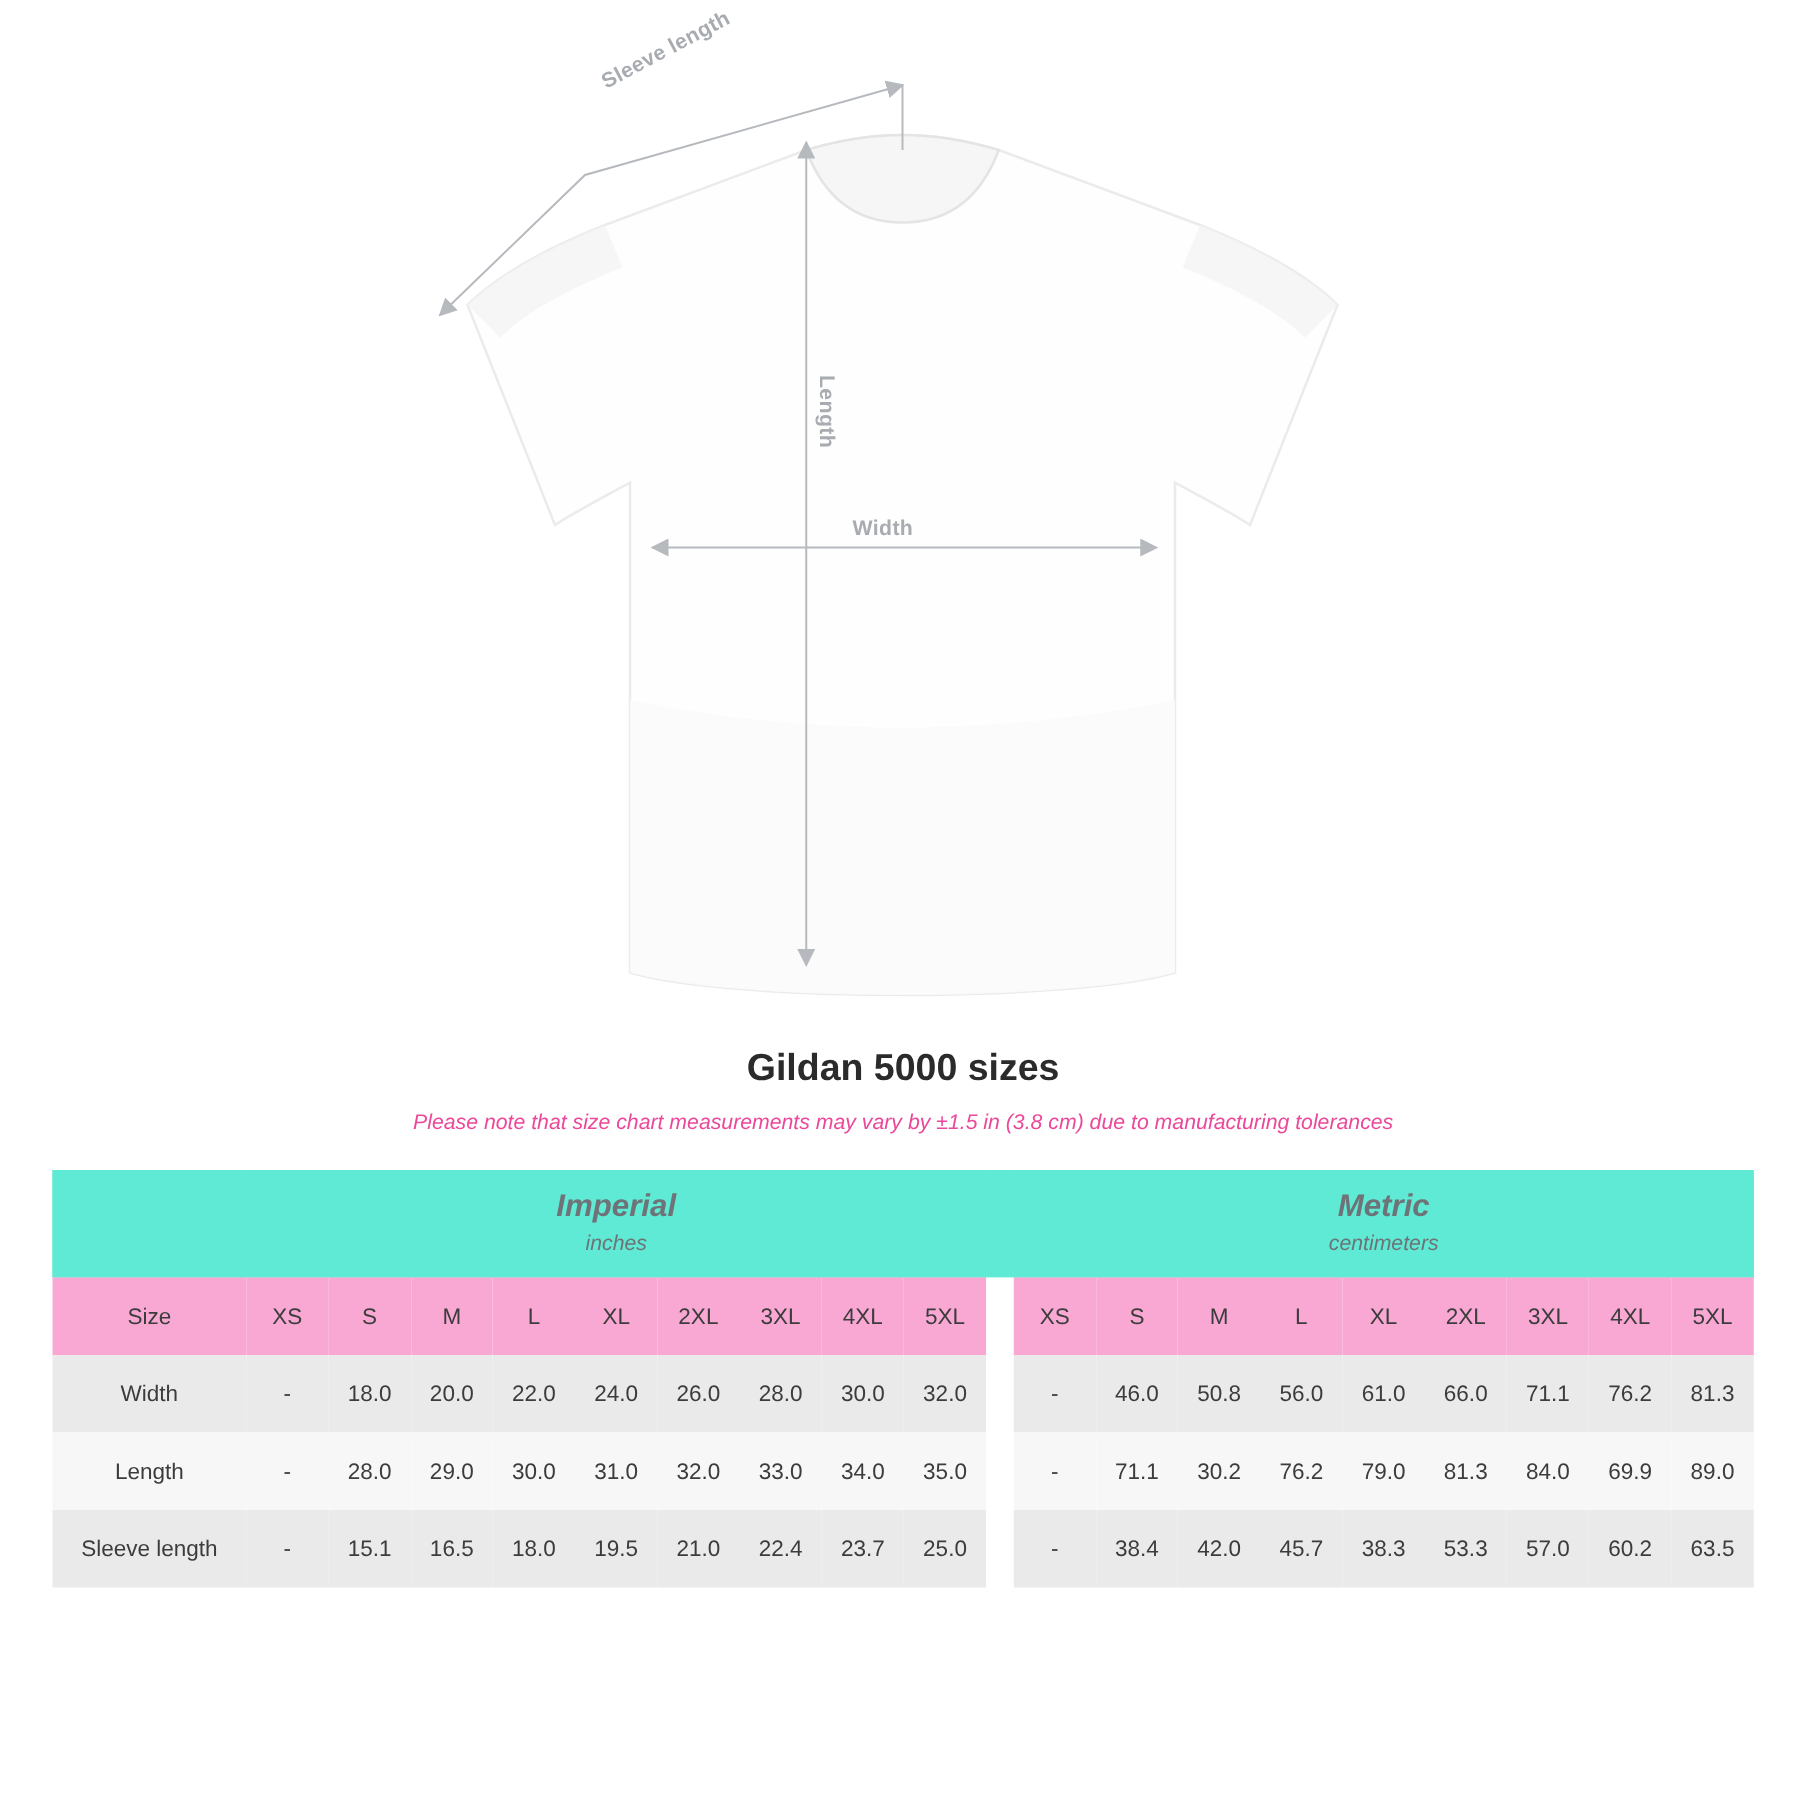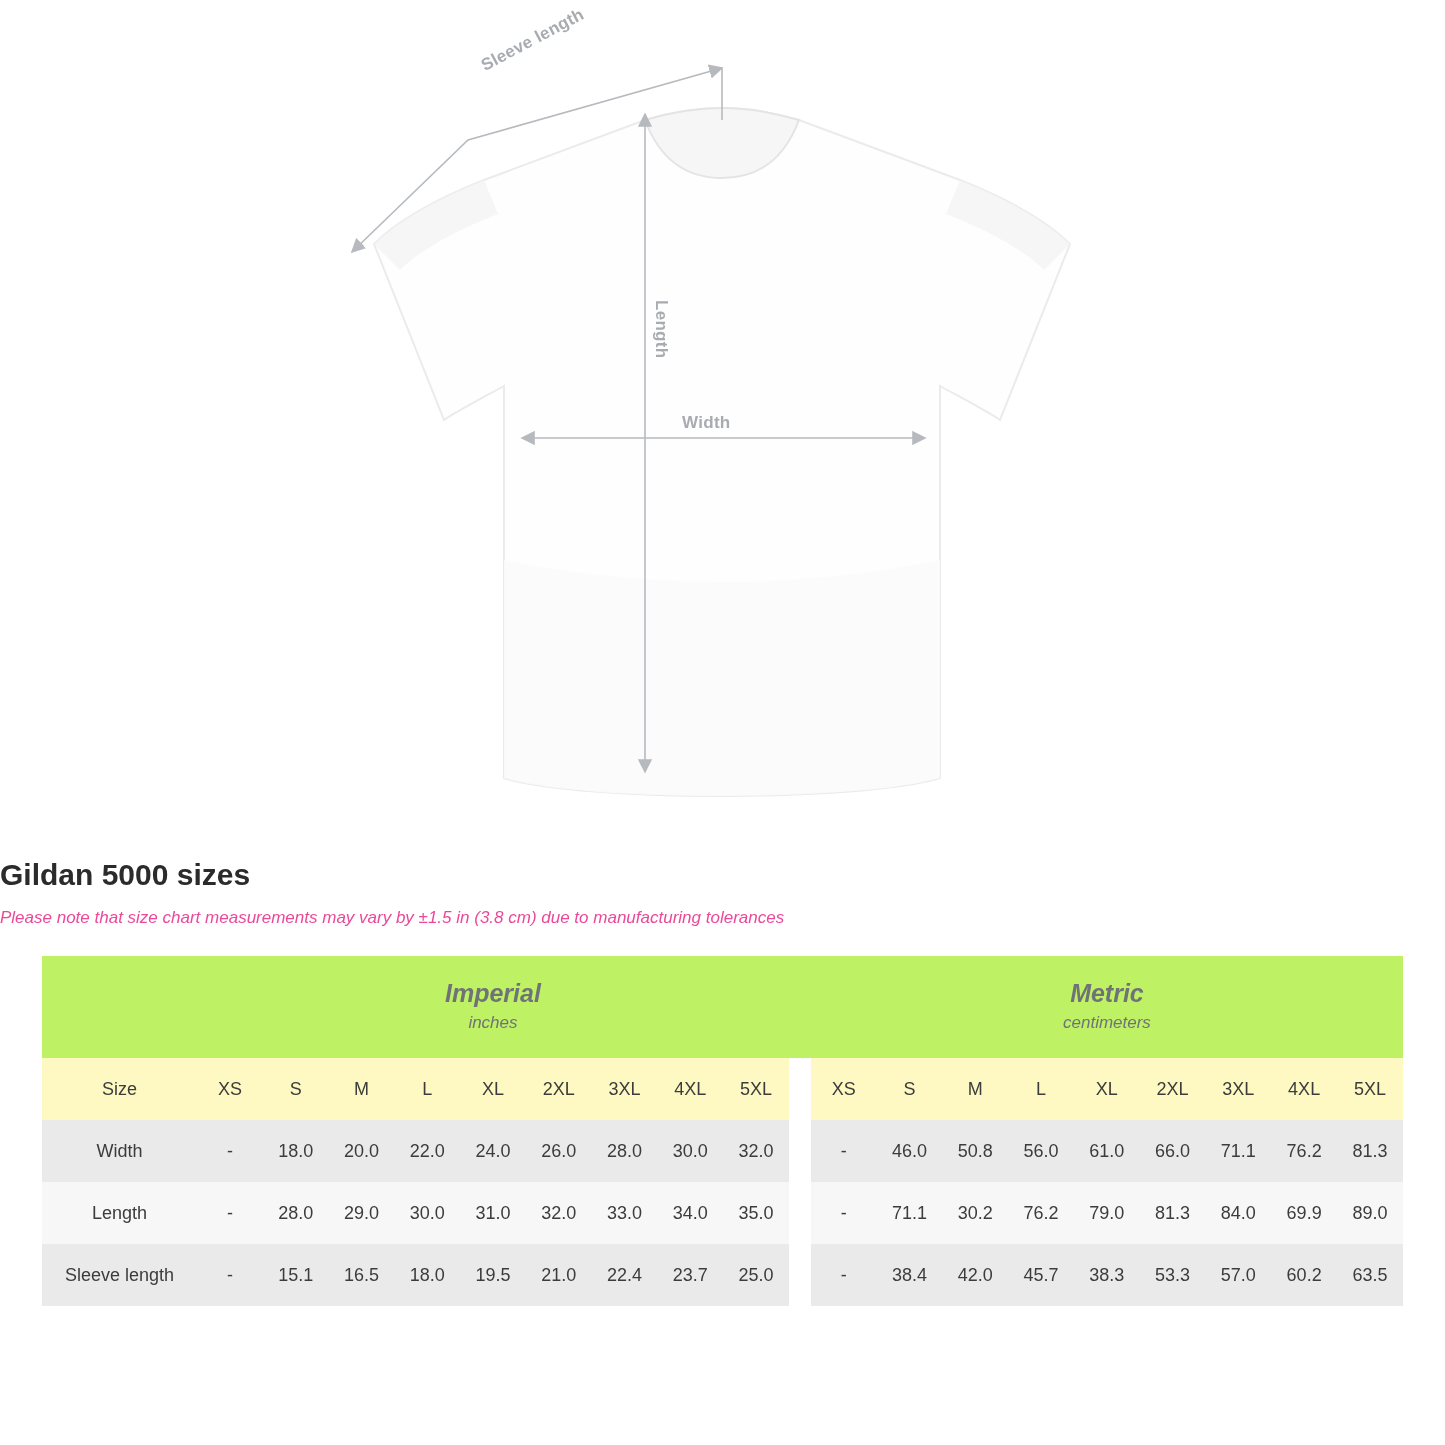--- a/index.html
+++ b/index.html
@@ -46,22 +46,22 @@
     writing-mode: vertical-rl;
     text-orientation: mixed;
   }
   .label-width {
     left: 682px;
     top: 413px;
   }
 
   
   .title-block {
-    text-align: left;
-    margin-top: 28px;
+    text-align: center;
+    margin-top: 8px;
   }
   .chart-title {
     font-size: 30px;
     font-weight: bold;
     color: #2b2b2b;
     margin: 0 0 16px 0;
   }
   .chart-note {
     font-size: 17px;
     font-style: italic;
@@ -84,43 +84,43 @@
     text-align: center;
     vertical-align: middle;
     font-size: 18px;
     color: #3c3c3c;
     font-weight: normal;
     padding: 0;
     height: 62px;
     border: none;
   }
   .unit-head {
-    height: 102px;
-    background: #bef264;
+    height: 86px;
+    background: #5eead4;
   }
   .unit-title {
     font-size: 25px;
     font-weight: bold;
     font-style: italic;
     color: #6f7377;
     line-height: 1.25;
   }
   .unit-sub {
     font-size: 17px;
     font-style: italic;
     color: #6f7377;
     line-height: 1.6;
   }
   .row-head-cell {
     font-weight: bold;
     font-size: 19px;
     color: #3c3c3c;
   }
   tr.size-row td {
-    background: #fef9c3;
+    background: #f9a8d4;
   }
   tr.band-grey td {
     background: #eaeaea;
   }
   tr.band-light td {
     background: #f7f7f7;
   }
   .first-col { width: 155px; }
   .gap-col { width: 22px; background: #ffffff !important; }
 </style>

